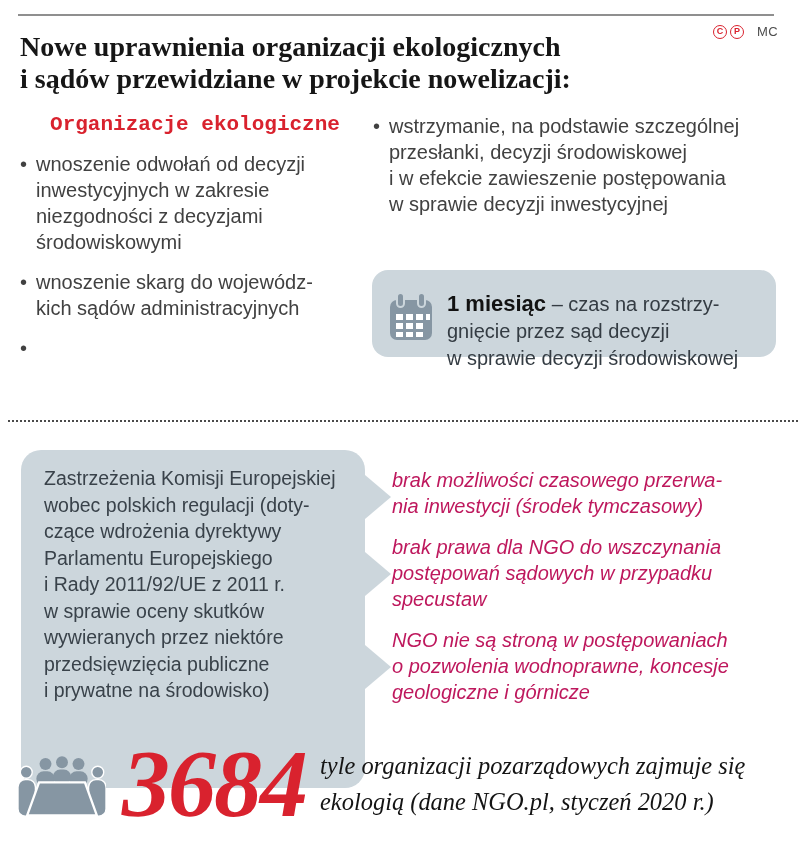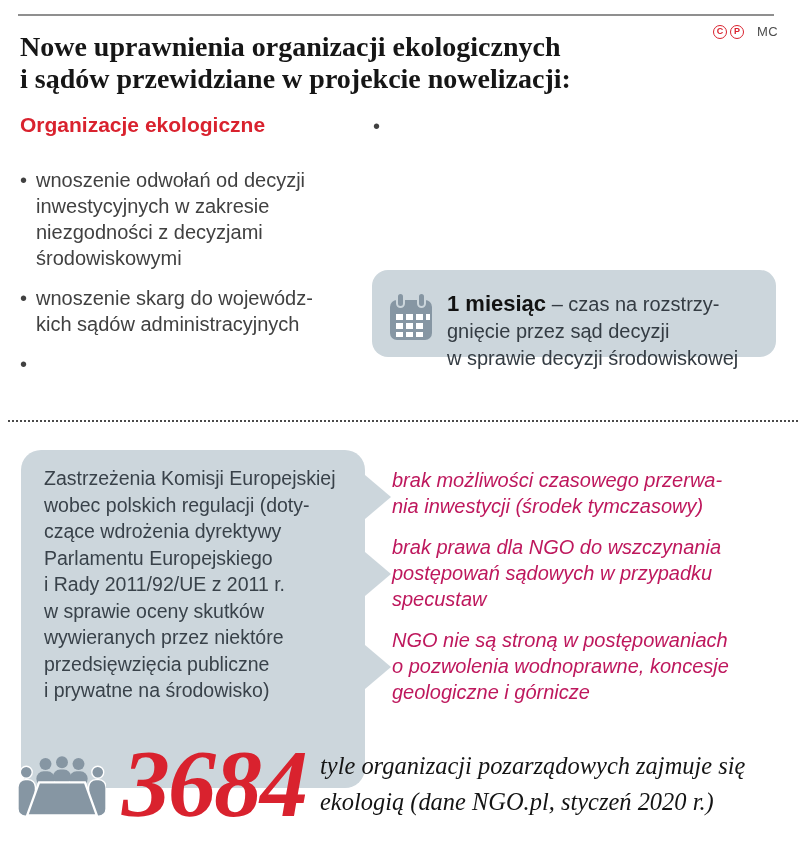--- a/index.html
+++ b/index.html
@@ -21,21 +21,21 @@
 
   .title {
     position:absolute; left:20px; top:31px;
     font-family:"Liberation Serif", serif; font-weight:bold;
     font-size:28px; line-height:32px; color:#161616; white-space:pre-line;
   }
 
   .col { position:absolute; top:113px; }
   .col-left  { left:20px;  width:350px; }
   .col-right { left:373px; width:425px; }
-  .col-heading { color:#d9222e; font-size:21px; font-weight:bold; margin-bottom:30px; font-family:Liberation Sans, sans-serif; }
+  .col-heading { color:#d9222e; font-size:21px; font-weight:bold; margin-bottom:15px; font-family:Liberation Mono, monospace;text-align:center; }
   .bullet-item { display:flex; margin-bottom:14px; font-size:20px; line-height:26px; color:#414141; }
   .bullet-dot { width:16px; flex:none; }
   .bullet-text { white-space:pre-line; }
 
   .deadline-box {
     position:absolute; left:372px; top:270px; width:404px; height:87px;
     background:#ccd6dc; border-radius:16px;
   }
   .deadline-inner { position:absolute; left:15px; top:20px; display:flex; }
   .calendar-wrap { flex:none; width:48px; margin-top:2px; }
@@ -105,20 +105,24 @@
 kich sądów administracyjnych</span>
     </div>
     <div class="bullet-item">
       <span class="bullet-dot">•</span>
     </div>
   </section>
 
   <section class="col col-right">
     <div class="bullet-item">
       <span class="bullet-dot">•</span>
+      <span class="bullet-text">wstrzymanie, na podstawie szczególnej
+przesłanki, decyzji środowiskowej
+i w efekcie zawieszenie postępowania
+w sprawie decyzji inwestycyjnej</span>
     </div>
   </section>
 
   <div class="deadline-box">
     <div class="deadline-inner">
       <div class="calendar-wrap">
         <svg width="48" height="54" viewBox="0 0 48 54" aria-hidden="true">
           <rect x="3" y="8" width="42" height="40" rx="7" fill="#8696a3"></rect>
           <rect x="10" y="1" width="7" height="14" rx="3.5" fill="#8696a3" stroke="#ccd6dc" stroke-width="2"></rect>
           <rect x="31" y="1" width="7" height="14" rx="3.5" fill="#8696a3" stroke="#ccd6dc" stroke-width="2"></rect>

